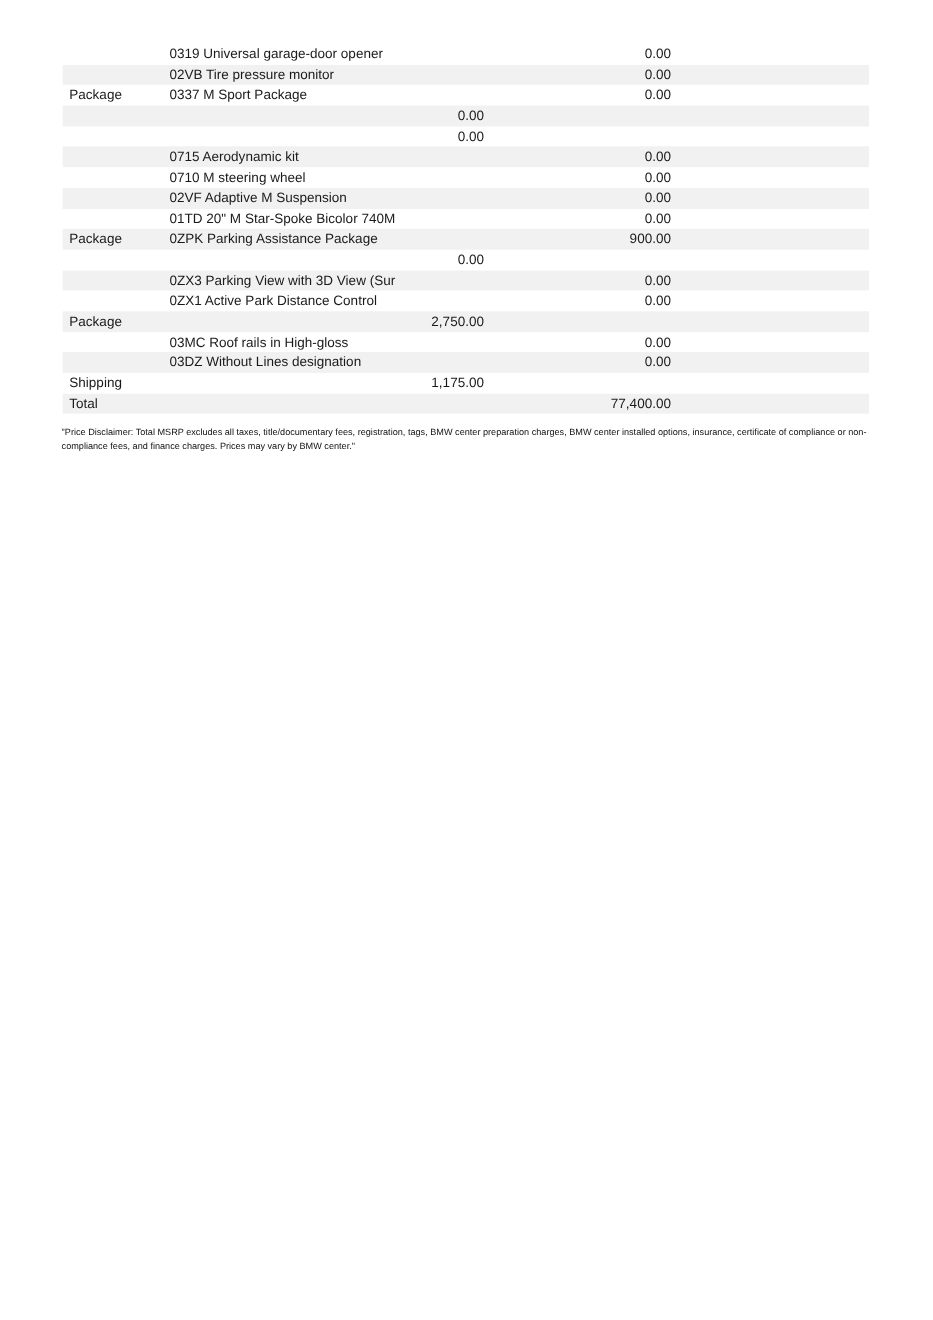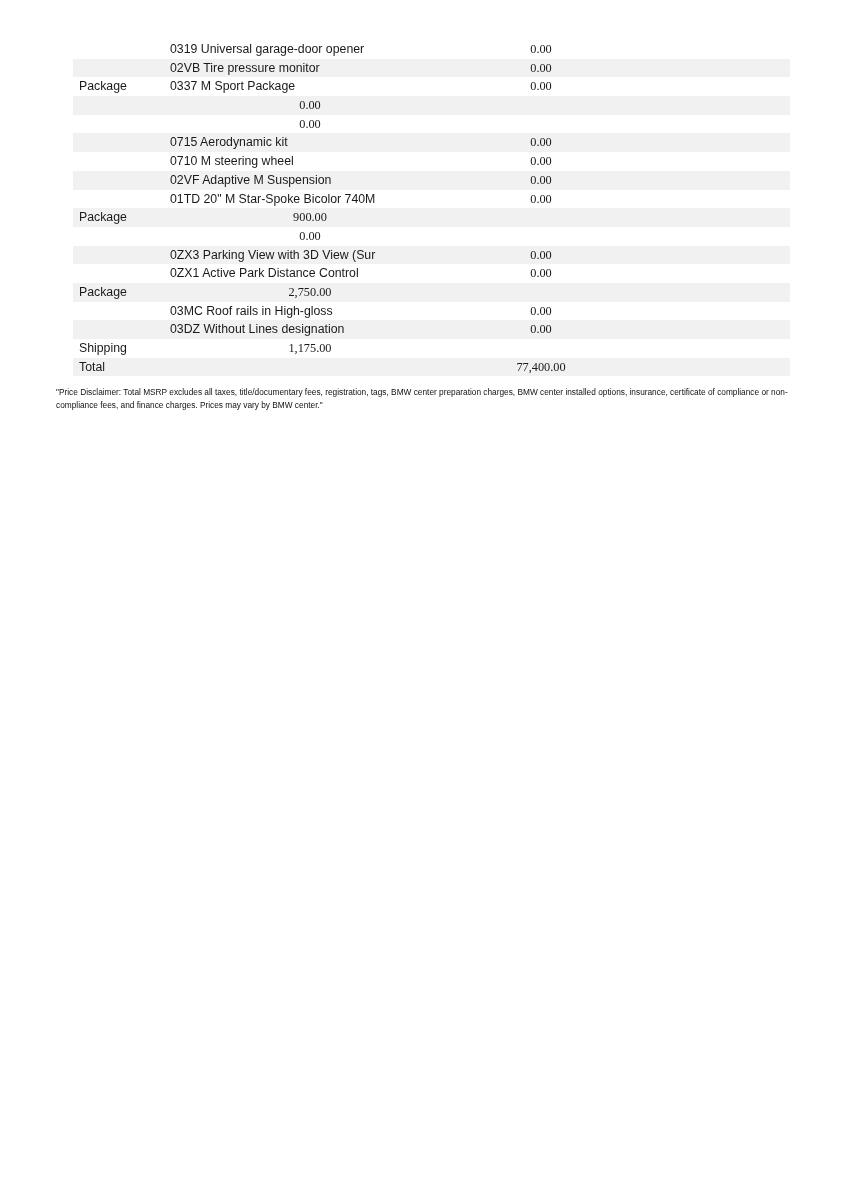--- a/index.html
+++ b/index.html
@@ -21,35 +21,33 @@
     top: 40px;
     width: 733px;
     font-size: 12.3px;
   }
   .row {
     display: grid;
     grid-template-columns: 91px 292px 170px auto;
     height: 18.7px;
     line-height: 18.7px;
     align-items: center;
-    margin-left: 16px;
   }
   .row:nth-child(even) {
     background: #f1f1f1;
   }
   .cell {
     overflow: hidden;
     white-space: nowrap;
     padding-left: 6px;
   }
   .cell.price {
-    text-align: center;
+    text-align: right;
     padding-left: 0;
     padding-right: 0;
-    font-family: Liberation Serif, serif;
   }
   .disclaimer {
     position: absolute;
     left: 56px;
     top: 386px;
     width: 733px;
     margin: 0;
     font-size: 8.3px;
     line-height: 13px;
     color: #111111;
@@ -116,20 +114,21 @@
 
   <div class="row">
     <div class="cell cat"></div>
     <div class="cell desc"><span>01TD</span> <span>20" M Star-Spoke Bicolor 740M</span></div>
     <div class="cell price">0.00</div>
     <div class="cell"></div>
   </div>
 
   <div class="row">
     <div class="cell cat">Package</div>
+    <div class="cell desc"><span>0ZPK</span> <span>Parking Assistance Package</span></div>
     <div class="cell price">900.00</div>
     <div class="cell"></div>
   </div>
 
   <div class="row">
     <div class="cell cat"></div>
     <div class="cell price">0.00</div>
     <div class="cell"></div>
   </div>
 

